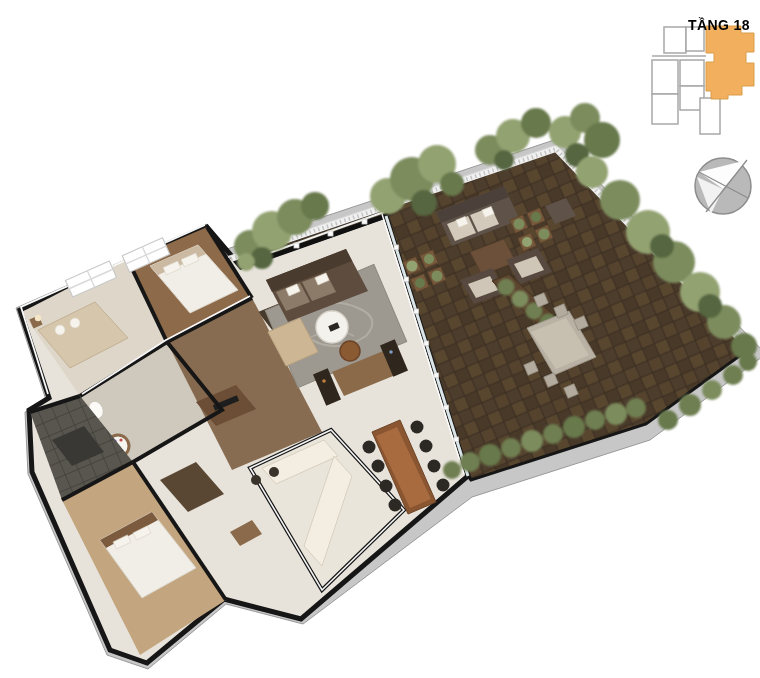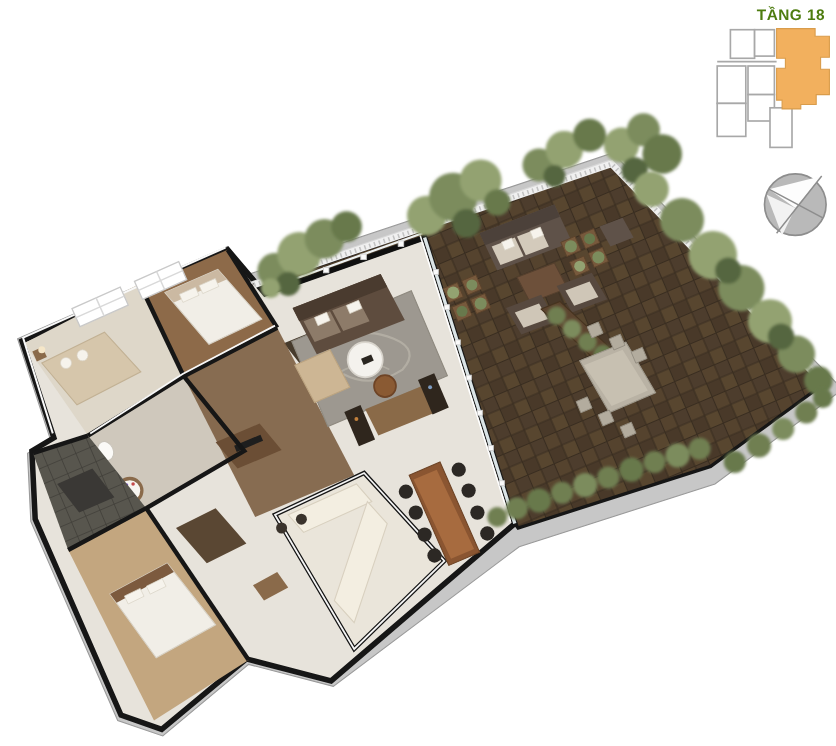--- a/index.html
+++ b/index.html
@@ -1,20 +1,20 @@
 <!DOCTYPE html>
 <html><head>
 <meta charset="utf-8">
 <style>
   html,body{margin:0;padding:0;background:#ffffff;}
   #stage{position:relative;width:760px;height:678px;background:#ffffff;overflow:hidden;
          font-family:"Liberation Sans", sans-serif;}
   #plan-svg{position:absolute;left:0;top:0;}
-  .floor-label{position:absolute;top:5px;right:10px;width:200px;text-align:right;
-               font-size:14px;font-weight:bold;color:#4d7c0f;letter-spacing:.4px;}
+  .floor-label{position:absolute;top:17px;right:10px;width:200px;text-align:right;
+               font-size:14px;font-weight:bold;color:#000000;letter-spacing:.4px;}
   .wall{stroke:#161616;fill:none;stroke-linejoin:miter;}
   .wallcap{stroke:#f8f8f8;fill:none;stroke-linecap:butt;}
   .kp-unit{fill:#ffffff;stroke:#a8a8a8;stroke-width:1.5;}
   .leaf1{fill:#7c8c5d;}.leaf2{fill:#93a271;}.leaf3{fill:#68794c;}.leaf4{fill:#55663f;}
   .hedge{fill:#6f7f51;}
   .chair-dark{fill:#2c2824;}
   .pillow{fill:#f6f3ec;stroke:#d9d3c6;stroke-width:.6;}
 </style>
 </head>
 <body>

